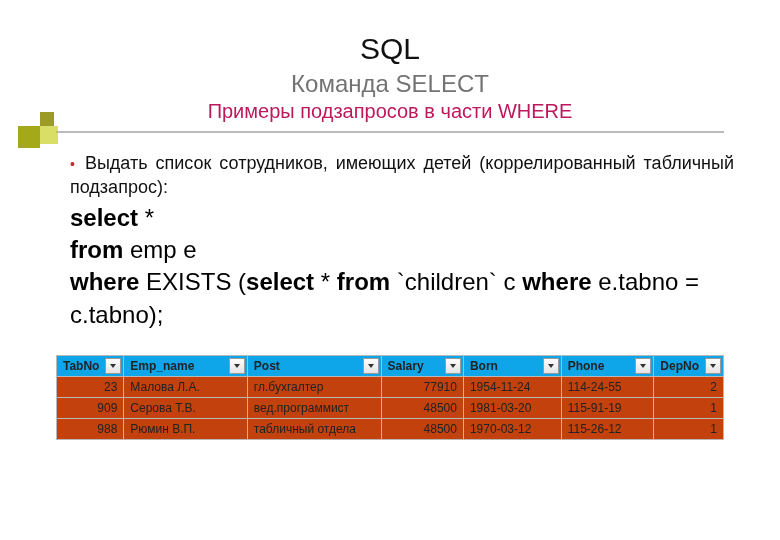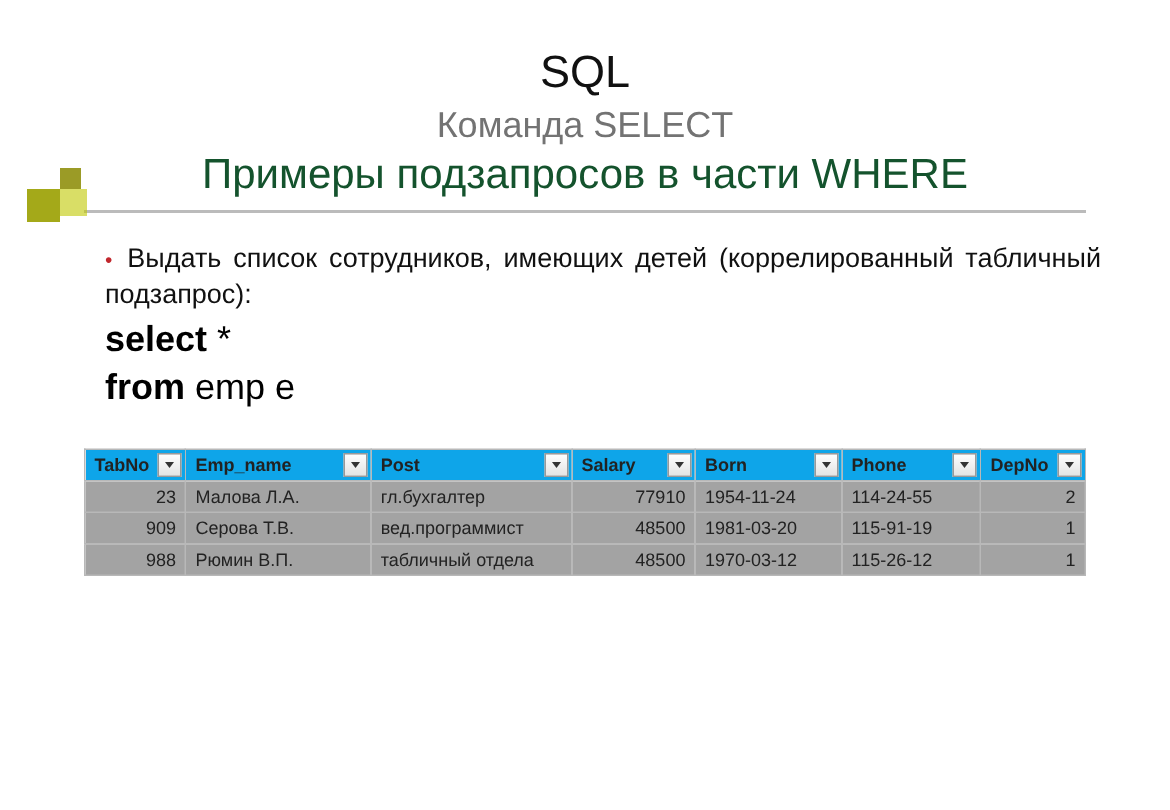--- a/index.html
+++ b/index.html
@@ -29,22 +29,22 @@
     color: #111;
     font-family: Arial, sans-serif;
     margin: 0 0 4px 0;
   }
   .title-sub1 {
     font-size: 24px;
     color: #737373;
     margin: 0 0 2px 0;
   }
   .title-sub2 {
-    font-size: 28px;
-    color: #14532d;
+    font-size: 20px;
+    color: #be185d;
     margin: 0;
   }
   .hr-line {
     border: none;
     border-top: 2px solid #bbb;
     margin: 8px 56px 0 56px;
   }
   .body-text {
     margin: 18px 46px 0 70px;
     font-size: 18px;
@@ -65,21 +65,21 @@
   table {
     border-collapse: collapse;
     width: 100%;
     font-size: 12px;
     font-family: Tahoma, Arial, sans-serif;
     color: #222;
   }
   th, td {
     border: 1px solid #b8b8b8;
     padding: 3px 6px;
-    background: #a3a3a3;
+    background: #c2410c;
     white-space: nowrap;
   }
   th {
     text-align: left;
     font-weight: bold;
     background: #0ea5e9;
     position: relative;
     padding-right: 22px;
   }
   .dd {
@@ -122,20 +122,21 @@
 </div>
 <hr class="hr-line">
 
 <div class="body-text">
   <span class="bullet">•</span><span>Выдать список сотрудников, имеющих детей (коррелированный табличный подзапрос):</span>
 </div>
 
 <div class="code-block">
   <div><b>select</b><span> *</span></div>
   <div><b>from</b><span> emp e</span></div>
+  <div><b>where</b><span> EXISTS (</span><b>select</b><span> * </span><b>from</b><span> `children` c </span><b>where</b><span> e.tabno = c.tabno);</span></div>
 </div>
 
 <div class="tbl-wrap">
   <table>
     <thead>
       <tr>
         <th class="col-tabno"><span>TabNo</span><span class="dd"></span></th>
         <th class="col-name"><span>Emp_name</span><span class="dd"></span></th>
         <th class="col-post"><span>Post</span><span class="dd"></span></th>
         <th class="col-sal"><span>Salary</span><span class="dd"></span></th>

